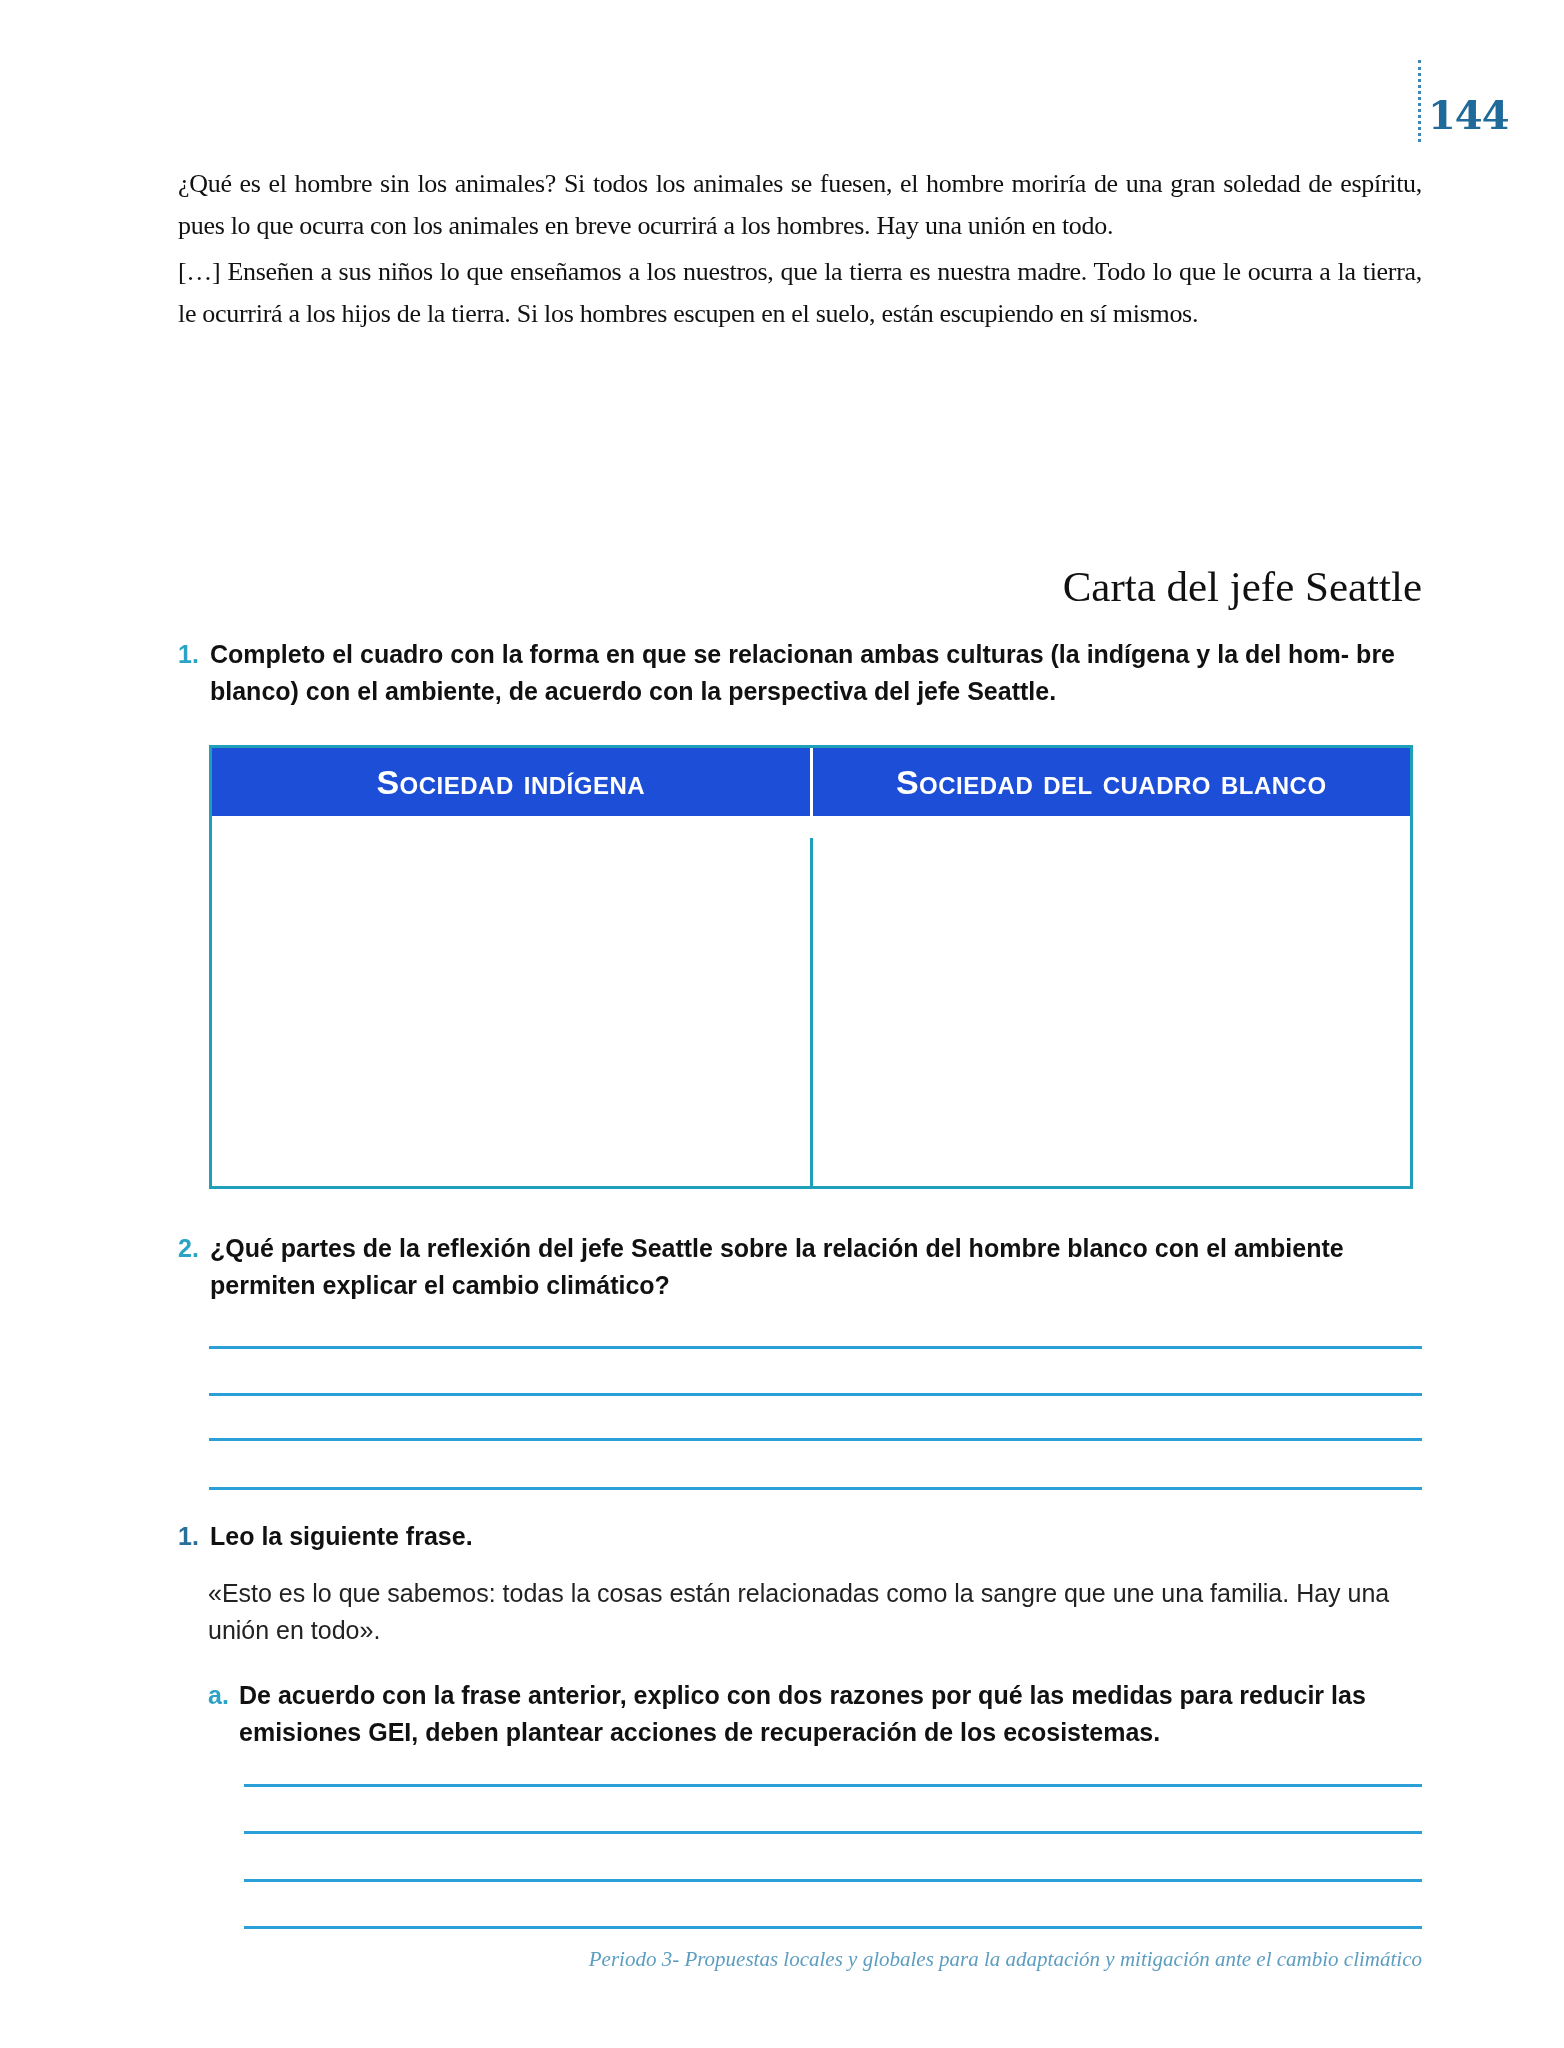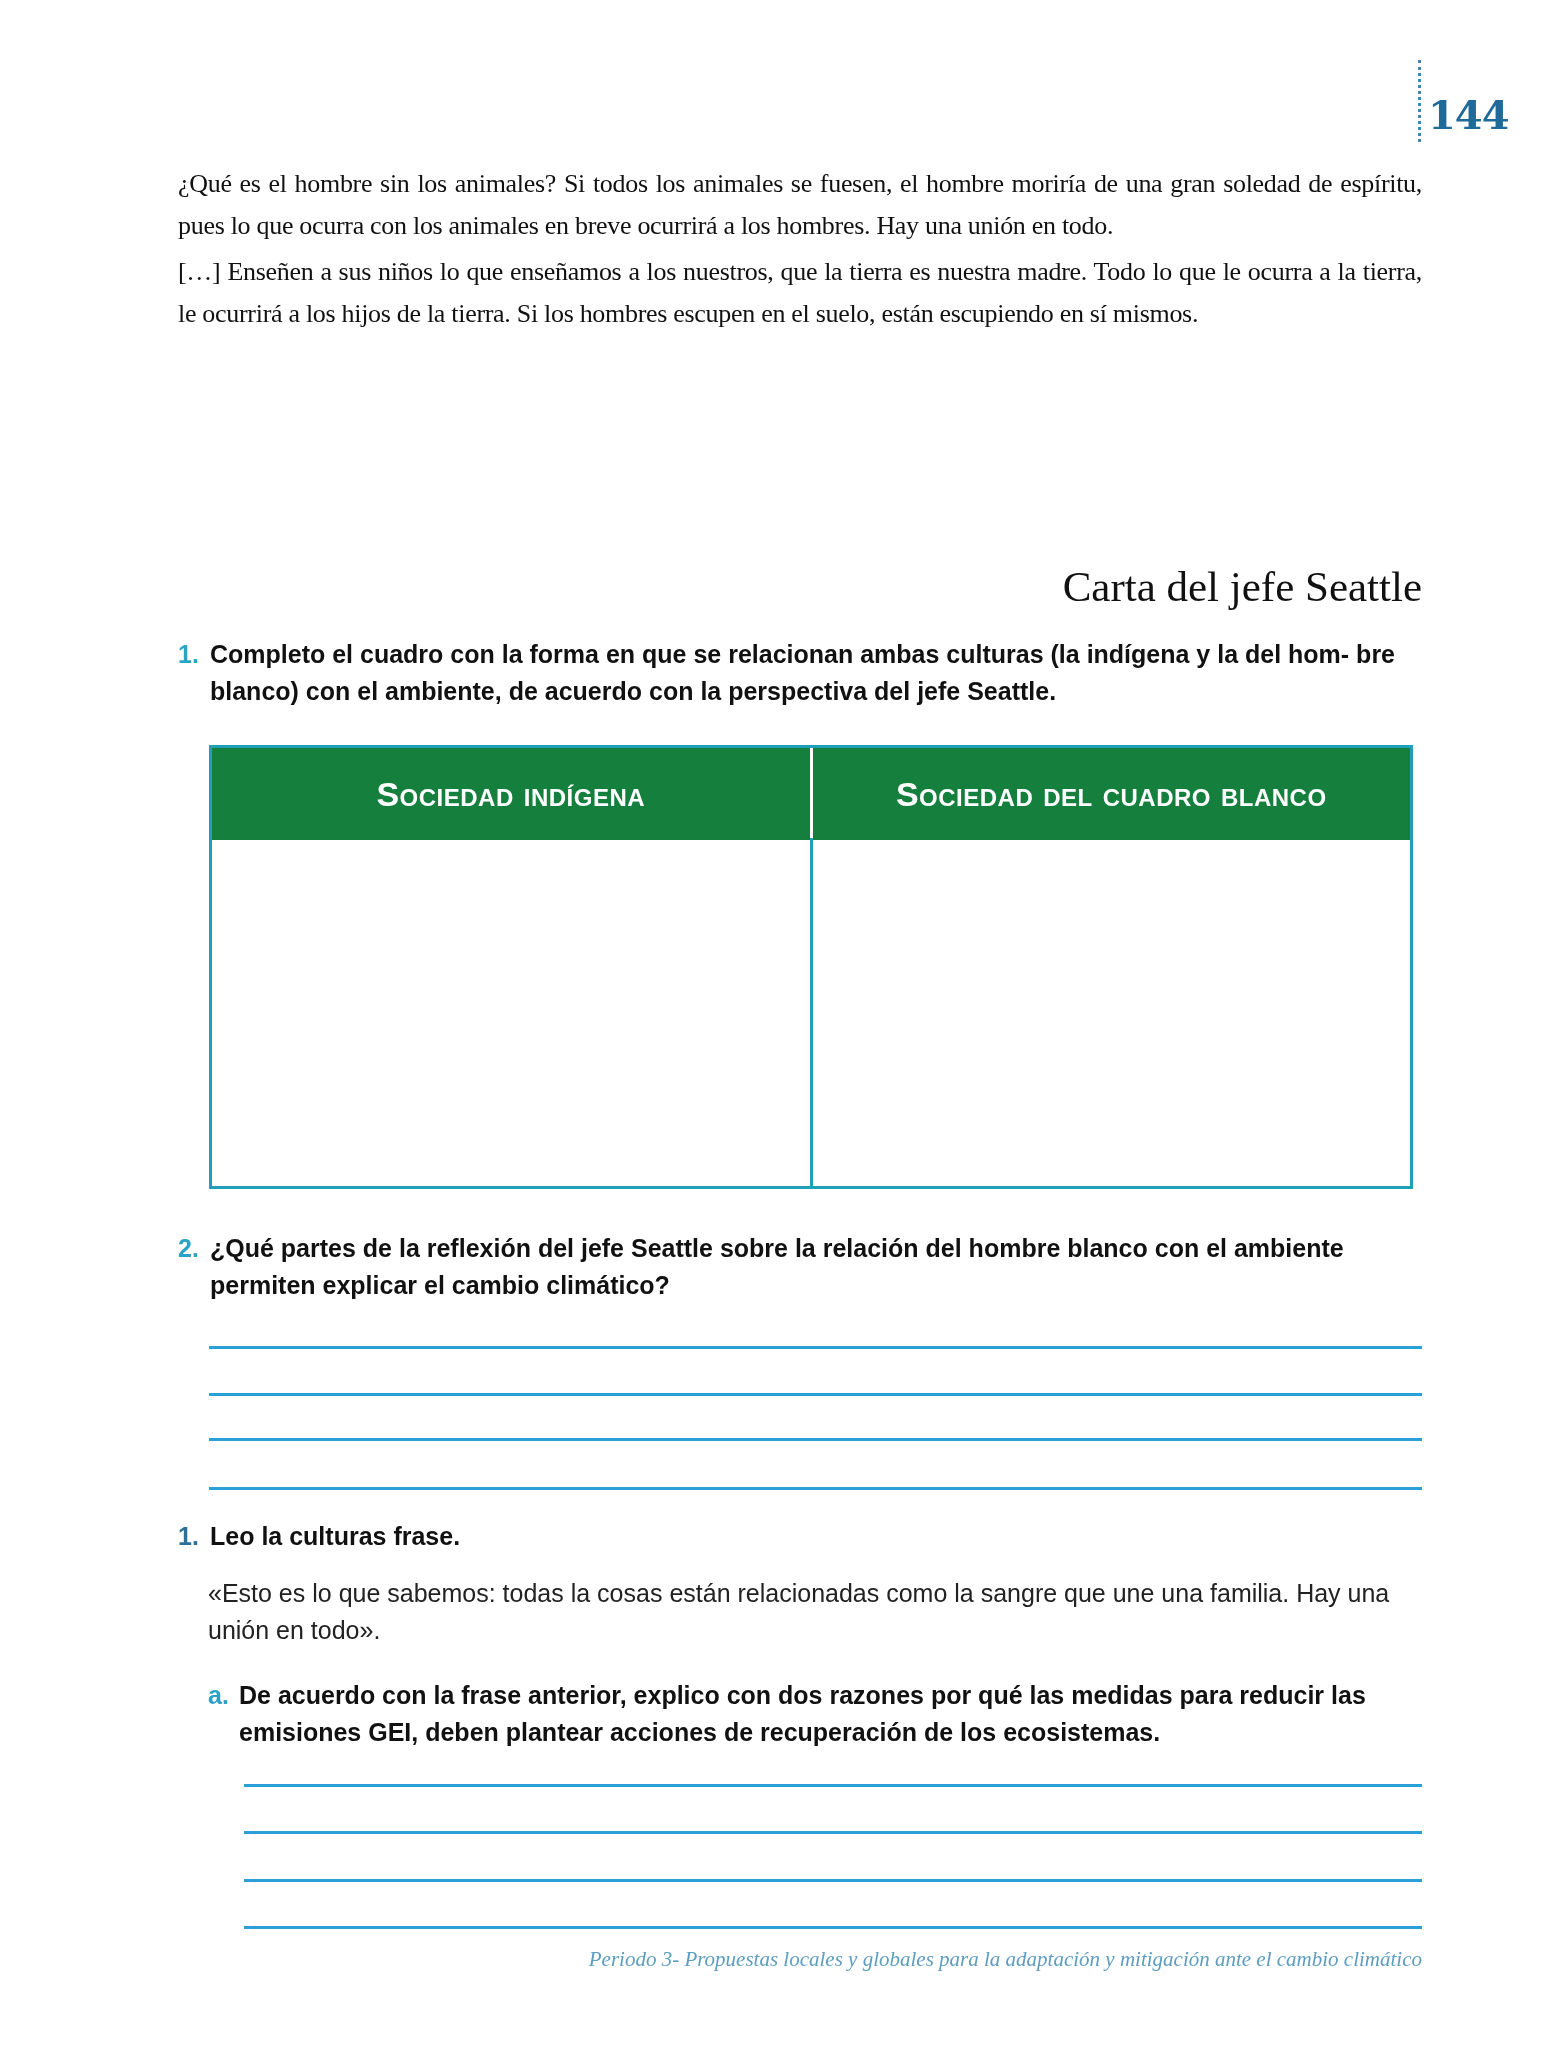--- a/index.html
+++ b/index.html
@@ -48,21 +48,21 @@
     font-family: "Liberation Sans", "DejaVu Sans", sans-serif;
     font-size: 25px; line-height: 37px; color: #222; font-weight: normal;
   }
 
   
   .table {
     position: absolute; left: 209px; top: 745px; width: 1204px; height: 444px;
     border: 3px solid #1fa0b8; box-sizing: border-box; background: #fff;
   }
   .table .thead {
-    position: absolute; left: 0; top: 0; right: 0; height: 92px; background: #15803d;
+    position: absolute; left: 0; top: 0; right: 0; height: 68px; background: #1d4ed8;
     display: flex;
   }
   .table .th {
     flex: 1; display: flex; align-items: center; justify-content: center;
     color: #ffffff; font-family: "Liberation Sans", "DejaVu Sans", sans-serif;
     font-weight: bold; font-variant: small-caps; font-size: 34px; letter-spacing: 0.5px;
   }
   .table .th:first-child { border-right: 3px solid #ffffff; }
   .table .tbody { position: absolute; left: 0; right: 0; top: 90px; bottom: 0; display: flex; }
   .table .td { flex: 1; }
@@ -113,21 +113,21 @@
   <span class="num">2.</span>
   <span class="text">¿Qué partes de la reflexión del jefe Seattle sobre la relación del hombre blanco con el ambiente permiten explicar el cambio climático?</span>
 </div>
 <div class="answer-line" style="left:209px; width:1213px; top:1346px;"></div>
 <div class="answer-line" style="left:209px; width:1213px; top:1393px;"></div>
 <div class="answer-line" style="left:209px; width:1213px; top:1438px;"></div>
 <div class="answer-line" style="left:209px; width:1213px; top:1487px;"></div>
 
 <div class="q bold" style="top:1518px;">
   <span class="num dark">1.</span>
-  <span class="text">Leo la culturas frase.</span>
+  <span class="text">Leo la siguiente frase.</span>
 </div>
 <div class="quote-plain" style="top:1575px;">«Esto es lo que sabemos: todas la cosas están relacionadas como la sangre que une una familia. Hay una unión en todo».</div>
 
 <div class="q bold" style="left:208px; width:1216px; top:1677px;">
   <span class="num">a.</span>
   <span class="text" style="margin-left:31px;">De acuerdo con la frase anterior, explico con dos razones por qué las medidas para reducir las emisiones GEI, deben plantear acciones de recuperación de los ecosistemas.</span>
 </div>
 <div class="answer-line" style="left:244px; width:1178px; top:1784px;"></div>
 <div class="answer-line" style="left:244px; width:1178px; top:1831px;"></div>
 <div class="answer-line" style="left:244px; width:1178px; top:1879px;"></div>

